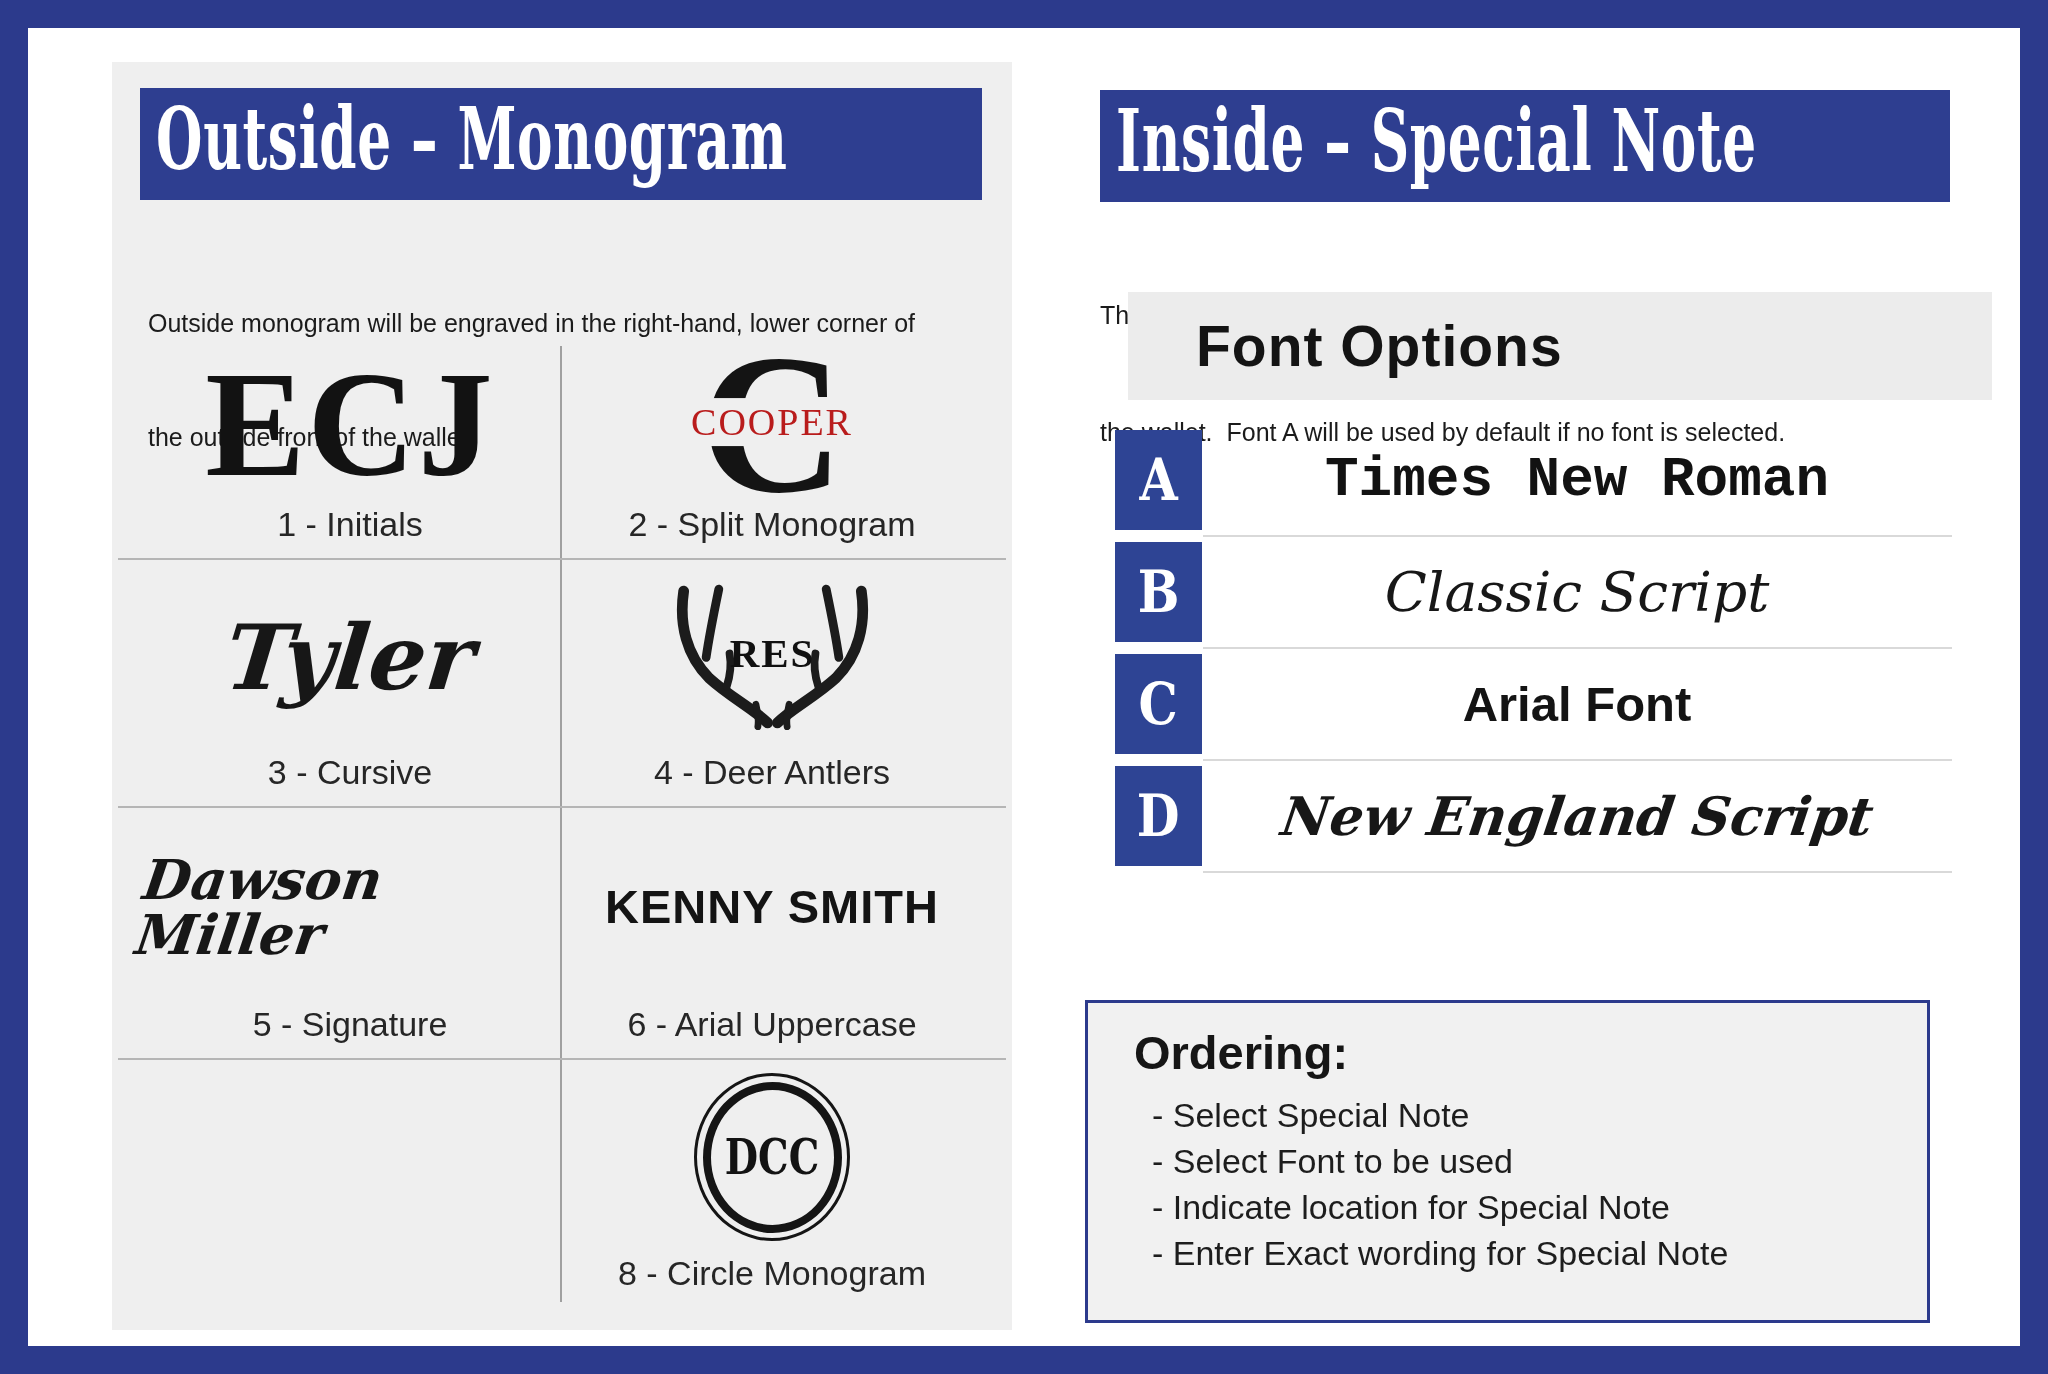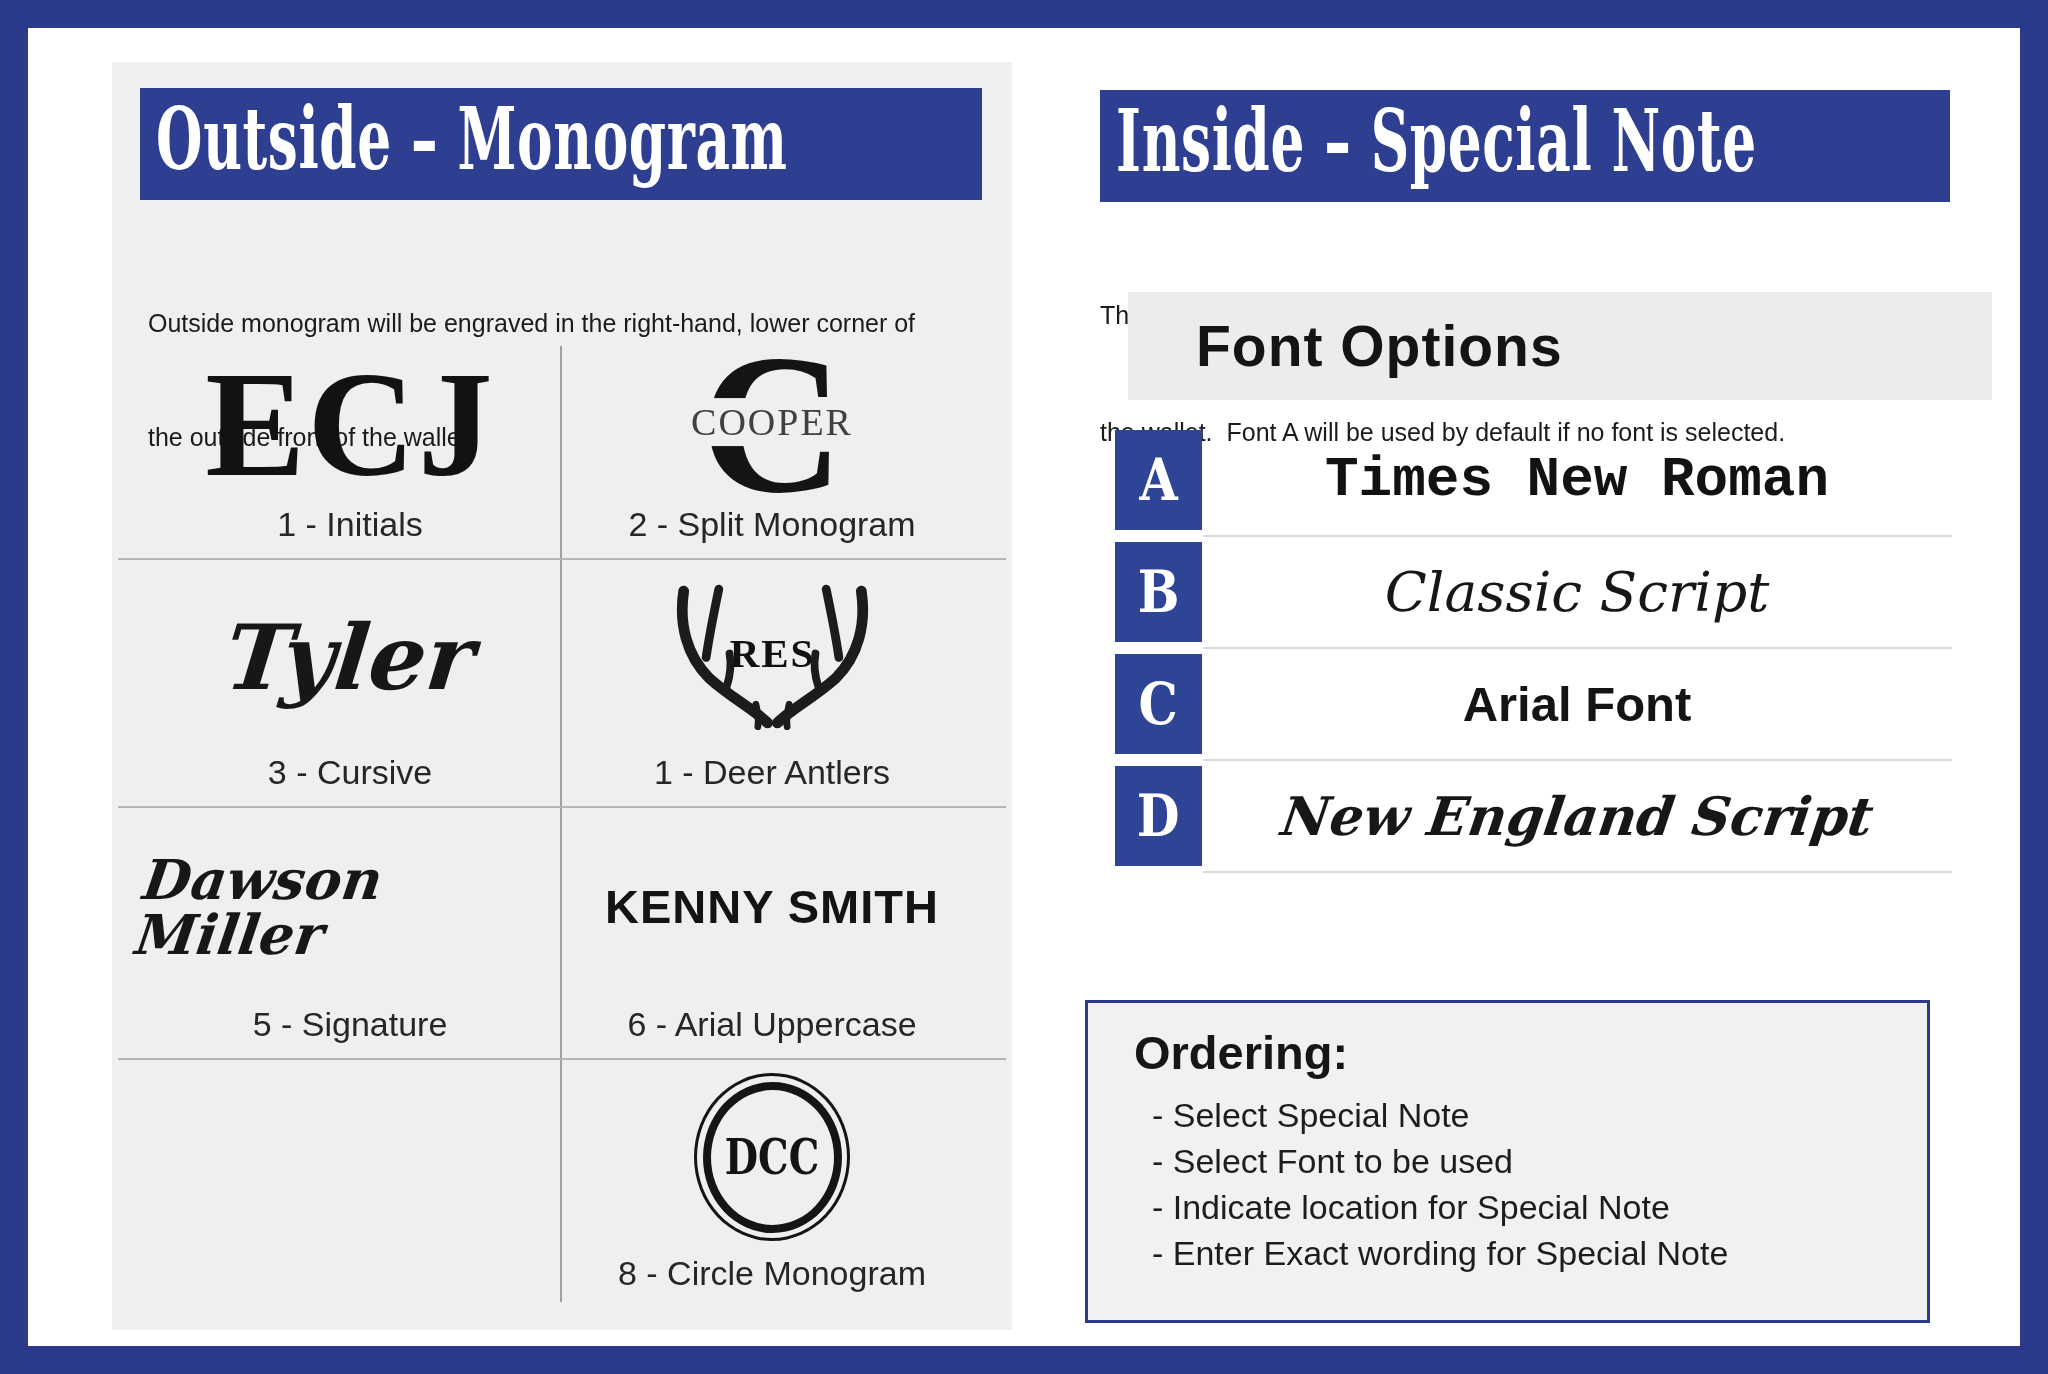--- a/index.html
+++ b/index.html
@@ -41,21 +41,21 @@
   .cell-8{left:422px;top:718px;width:420px;height:247px;}
   .sample-wrap{flex:1 1 auto;width:100%;display:flex;align-items:center;justify-content:center;min-height:0;}
   .cell-label{flex:0 0 auto;font-size:34px;color:#262626;padding-bottom:14px;white-space:nowrap;}
 
   .initials{font-family:"Liberation Serif",serif;font-weight:700;font-size:150px;line-height:1;
             letter-spacing:2px;color:#121212;}
   .split-wrap{position:relative;height:100%;width:100%;display:flex;align-items:center;justify-content:center;}
   .split-letter{font-family:"Liberation Serif",serif;font-weight:700;font-size:200px;line-height:1;color:#141414;}
   .split-name{position:absolute;left:50%;top:50%;transform:translate(-50%,-54%);
               background:var(--panel-gray);padding:2px 10px;font-family:"Liberation Serif",serif;
-              font-size:38px;letter-spacing:2px;color:#404040;white-space:nowrap;}
+              font-size:38px;letter-spacing:2px;color:#b91c1c;white-space:nowrap;}
   .script-lg{font-family:"DejaVu Serif",serif;font-style:italic;font-weight:700;font-size:90px;
              transform:skewX(-6deg);color:#171717;line-height:1;}
   .script-md{font-family:"DejaVu Serif",serif;font-style:italic;font-weight:700;font-size:55px;
              transform:skewX(-8deg);color:#171717;line-height:1;}
   .arial-caps{font-family:"Liberation Sans",sans-serif;font-weight:700;font-size:47px;
               letter-spacing:1px;color:#141414;}
   .times-name{font-family:"Liberation Serif",serif;font-weight:700;font-size:76px;color:#121212;line-height:1;}
   .circle-outer{width:150px;height:162px;border:3px solid #151515;border-radius:50%;
                 display:flex;align-items:center;justify-content:center;}
   .circle-inner{width:123px;height:135px;border:8px solid #151515;border-radius:50%;
@@ -145,21 +145,21 @@
               <g transform="translate(210,0) scale(-1,1)">
                 <path d="M 14 8 C 9 42 17 74 40 97 C 62 117 85 128 100 143" stroke-width="11"></path>
                 <path d="M 50 6 C 45 30 40 55 37 76" stroke-width="9"></path>
                 <path d="M 58 106 C 62 94 63 83 61 72" stroke-width="8"></path>
                 <path d="M 88 124 C 90 132 91 140 90 147" stroke-width="7"></path>
               </g>
             </g>
             <text x="105" y="86" text-anchor="middle" font-weight="700" font-size="42" letter-spacing="2" fill="#111111">RES</text>
           </svg>
         </div>
-        <div class="cell-label">1 - Deer Antlers</div>
+        <div class="cell-label">4 - Deer Antlers</div>
       </div>
 
       <div class="cell cell-5">
         <div class="sample-wrap">
           <span class="script-md">Dawson Miller</span>
         </div>
         <div class="cell-label">5 - Signature</div>
       </div>
 
       <div class="cell cell-6">

